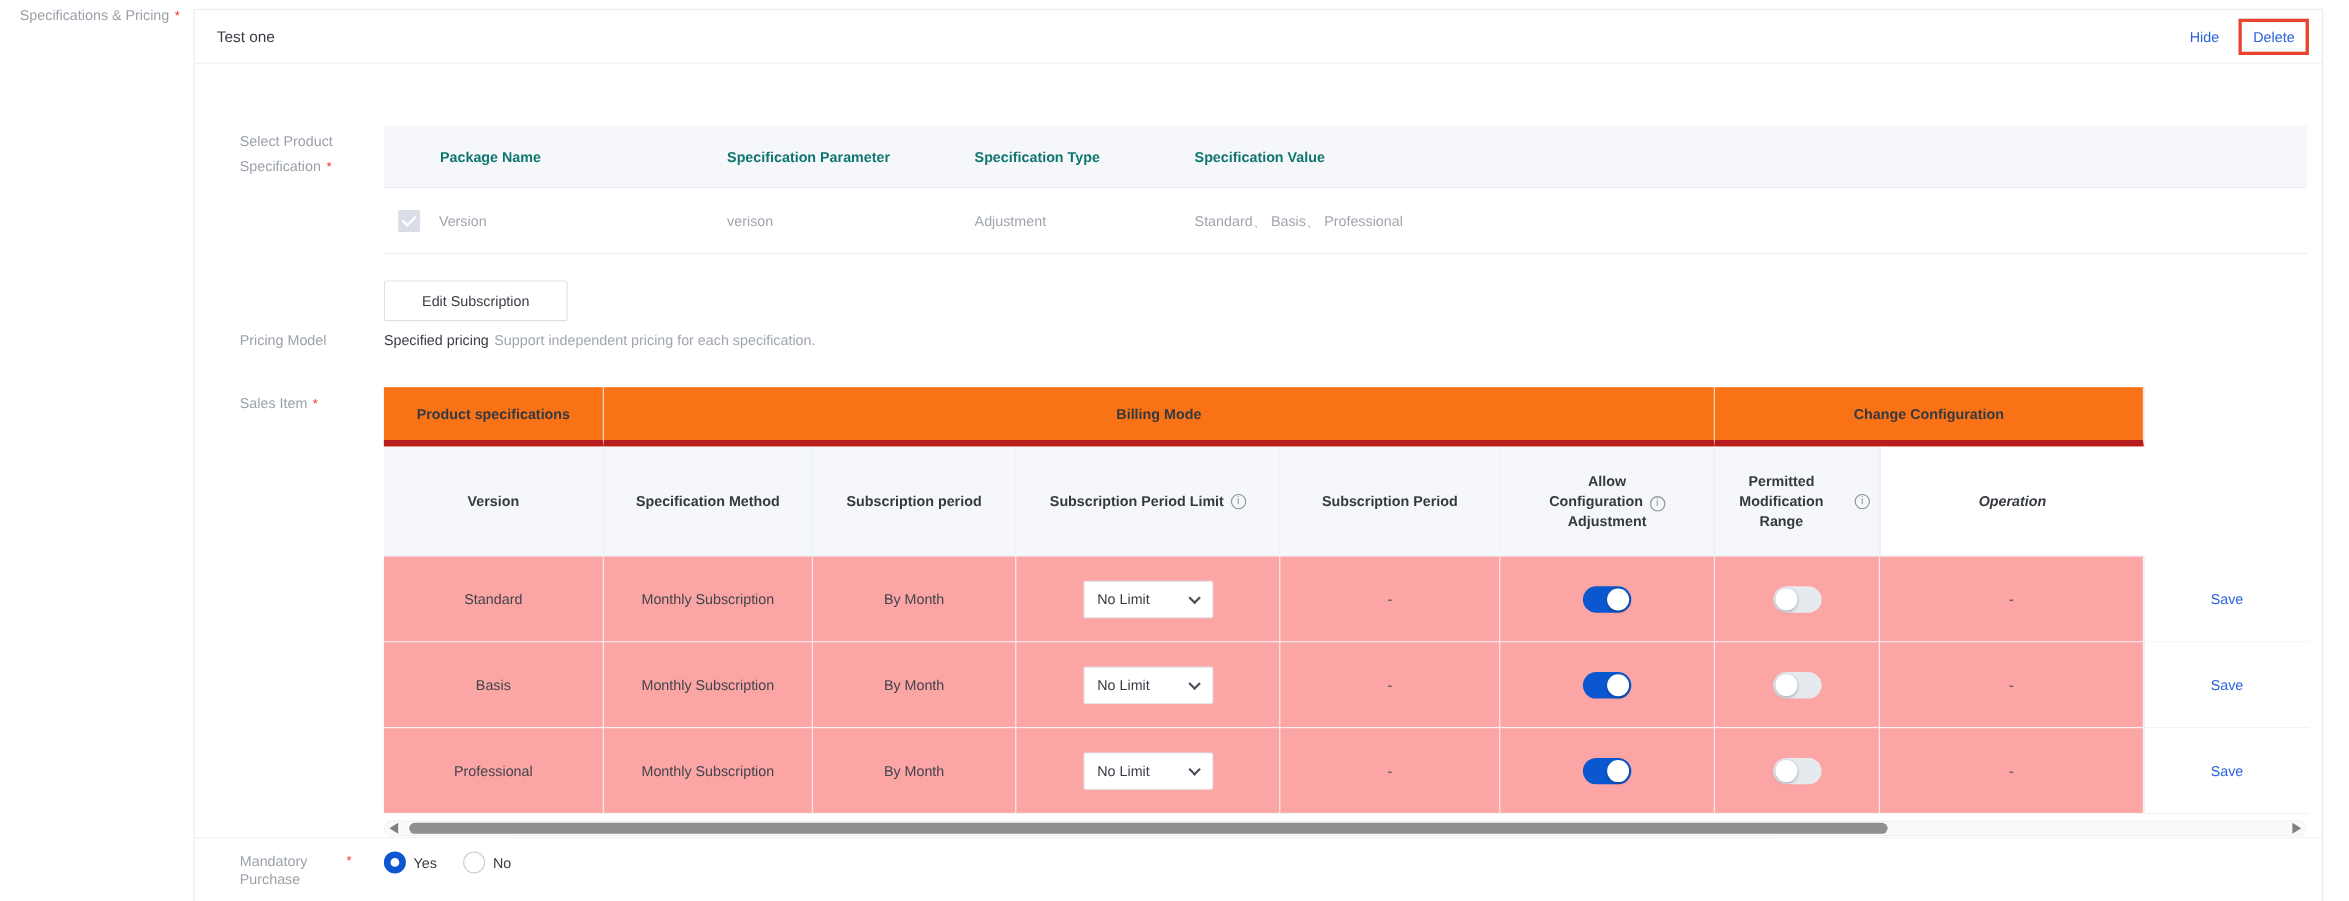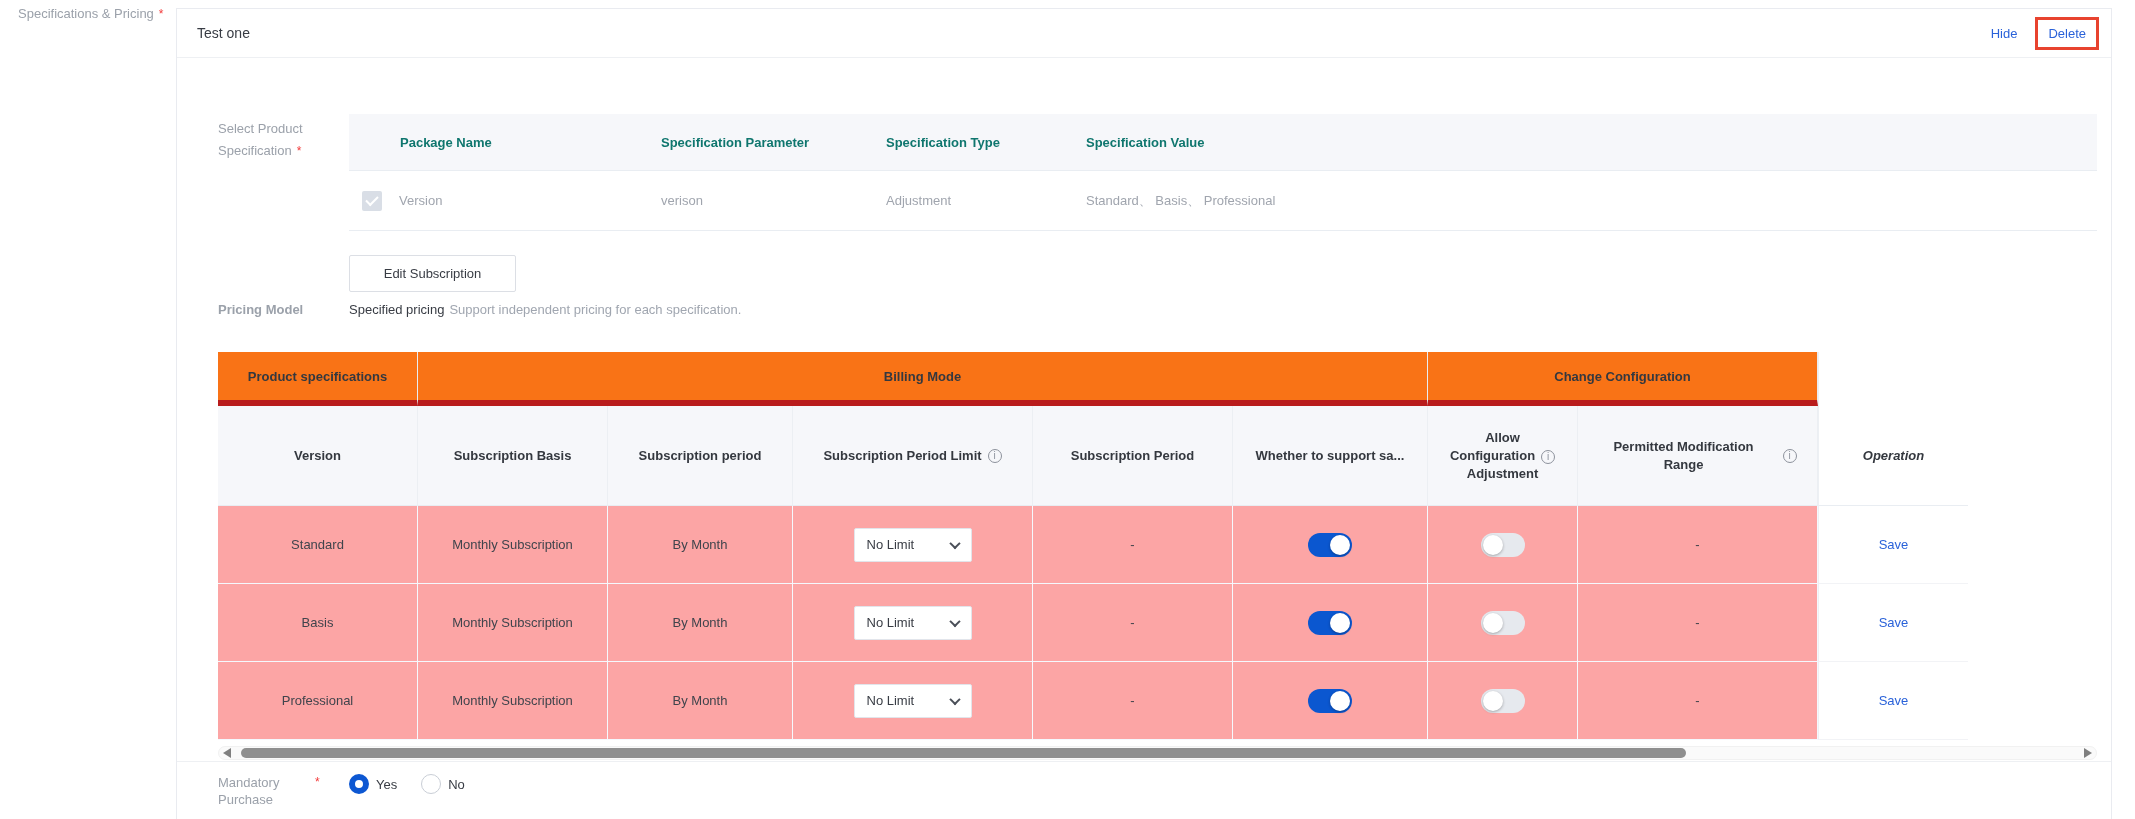--- a/index.html
+++ b/index.html
@@ -39,21 +39,21 @@
   .checkbox { width:20px; height:20px; border-radius:2px; background:#d9dee6;
     margin-right:17px; position:relative; flex:none; }
   .checkbox.checked::after { content:""; position:absolute; left:4px; top:5px; width:10px;
     height:5px; border-left:2px solid #fff; border-bottom:2px solid #fff; transform:rotate(-45deg); }
 
   .edit-btn { margin-top:24px; width:167px; height:37px; background:#fff;
     border:1px solid #dcdfe5; border-radius:2px; color:#383c44; font-size:13px;
     font-family:"Liberation Sans", sans-serif; cursor:pointer; }
 
   .pricing-row { margin-top:9px; }
-  .pricing-row .form-label { padding-top:0; line-height:17px;font-weight:bold; }
+  .pricing-row .form-label { padding-top:0; line-height:17px; }
   .pricing-value { color:#383c44; line-height:17px; }
   .pricing-hint { color:#a0a6b0; margin-left:5px; }
 
   .sales-row { margin-top:34px; }
 
   
   .sales-table { width:1750px; }
   .grp-row { display:grid; grid-template-columns:200px 1010px 390px 150px; height:54px; }
   .grp-cell { background:#f97316; border-bottom:6px solid #b91c1c; border-right:1px solid #e9edf2;
     display:flex; align-items:center; justify-content:center; font-weight:700; color:#34383f; }
@@ -162,41 +162,43 @@
     </div>
 
     <div class="form-row pricing-row">
       <div class="form-label">Pricing Model</div>
       <div class="form-content">
         <span class="pricing-value">Specified pricing</span><span class="pricing-hint">Support independent pricing for each specification.</span>
       </div>
     </div>
 
     <div class="form-row sales-row">
+      <div class="form-label">
+        <span>Sales Item</span><span class="req">*</span>
+      </div>
       <div class="form-content">
 
         <div class="sales-table">
 
           <div class="grp-row">
             <div class="grp-cell">Product specifications</div>
             <div class="grp-cell">Billing Mode</div>
             <div class="grp-cell">Change Configuration</div>
             <div class="grp-cell op"></div>
           </div>
 
           <div class="colhdr-row">
             <div class="colhdr">Version</div>
-            <div class="colhdr">Subscription Basis</div>
+            <div class="colhdr">Specification Method</div>
             <div class="colhdr">Subscription period</div>
             <div class="colhdr">
               <span>Subscription Period Limit</span>
               <span class="info-i">i</span>
             </div>
             <div class="colhdr">Subscription Period</div>
-            <div class="colhdr">Whether to support sa...</div>
             <div class="colhdr">
               <span>
                 <span>Allow</span><br>
                 <span>Configuration</span><span class="info-i">i</span><br>
                 <span>Adjustment</span>
               </span>
             </div>
             <div class="colhdr">
               <span style="max-width:170px">Permitted Modification Range</span>
               <span class="info-i" style="margin-left:14px">i</span>

